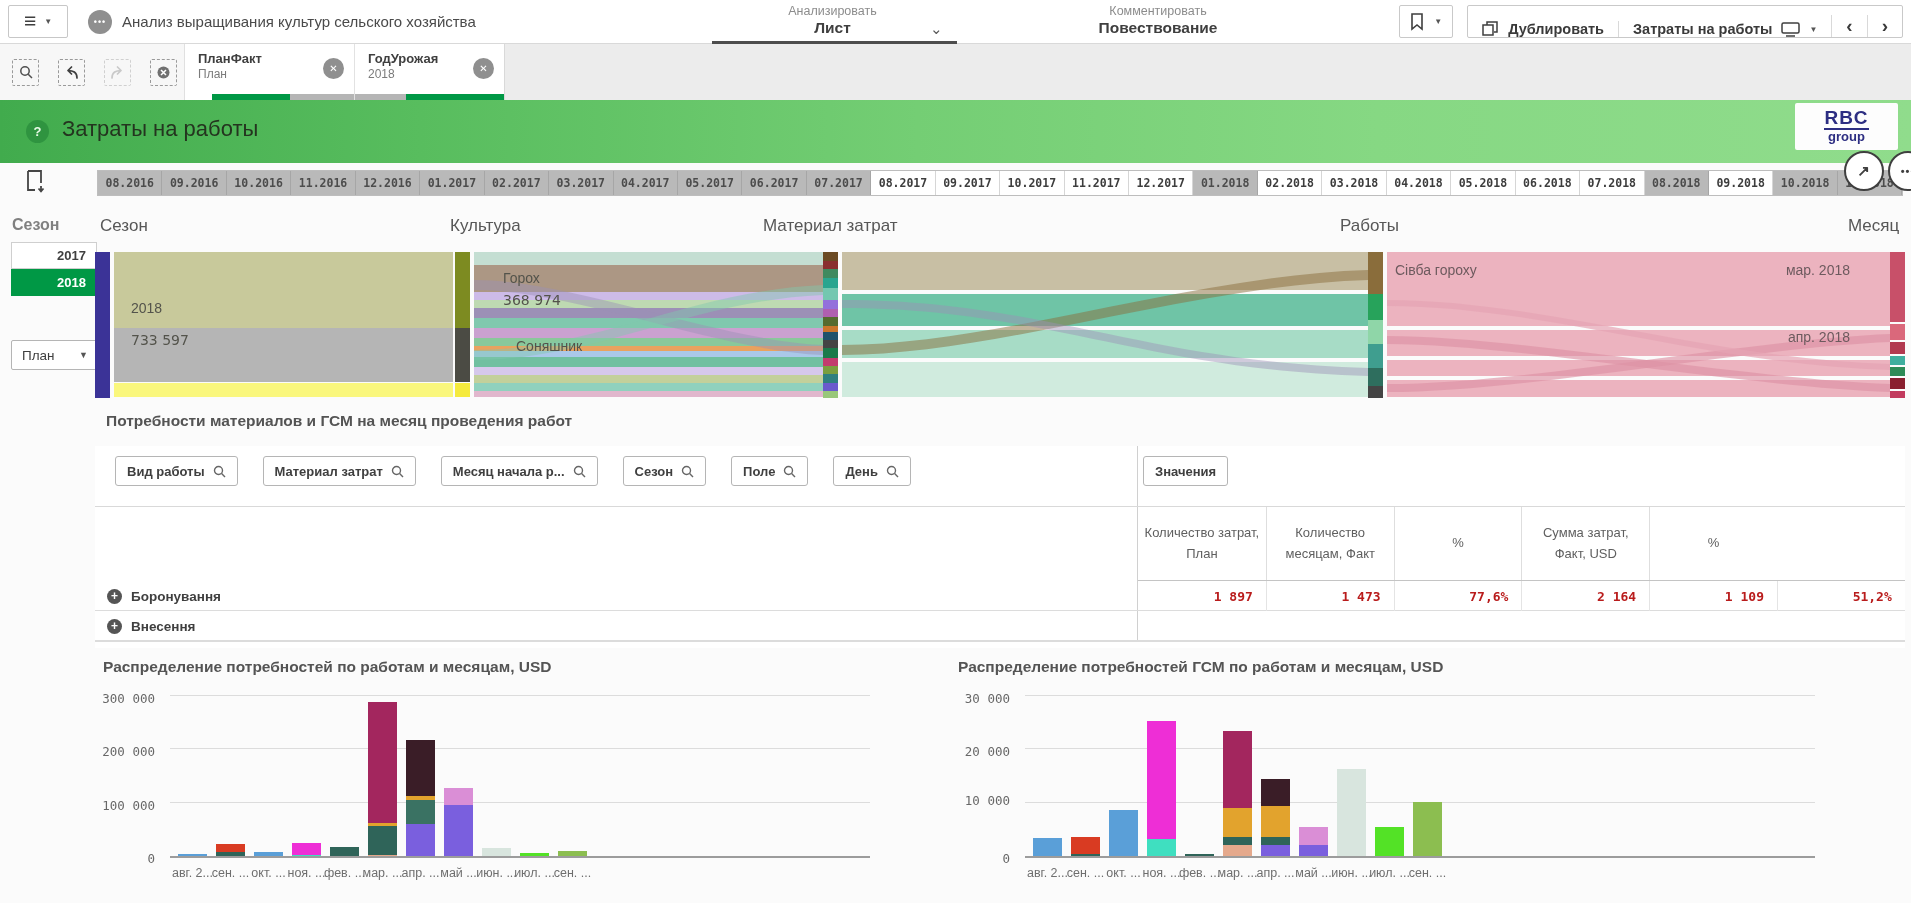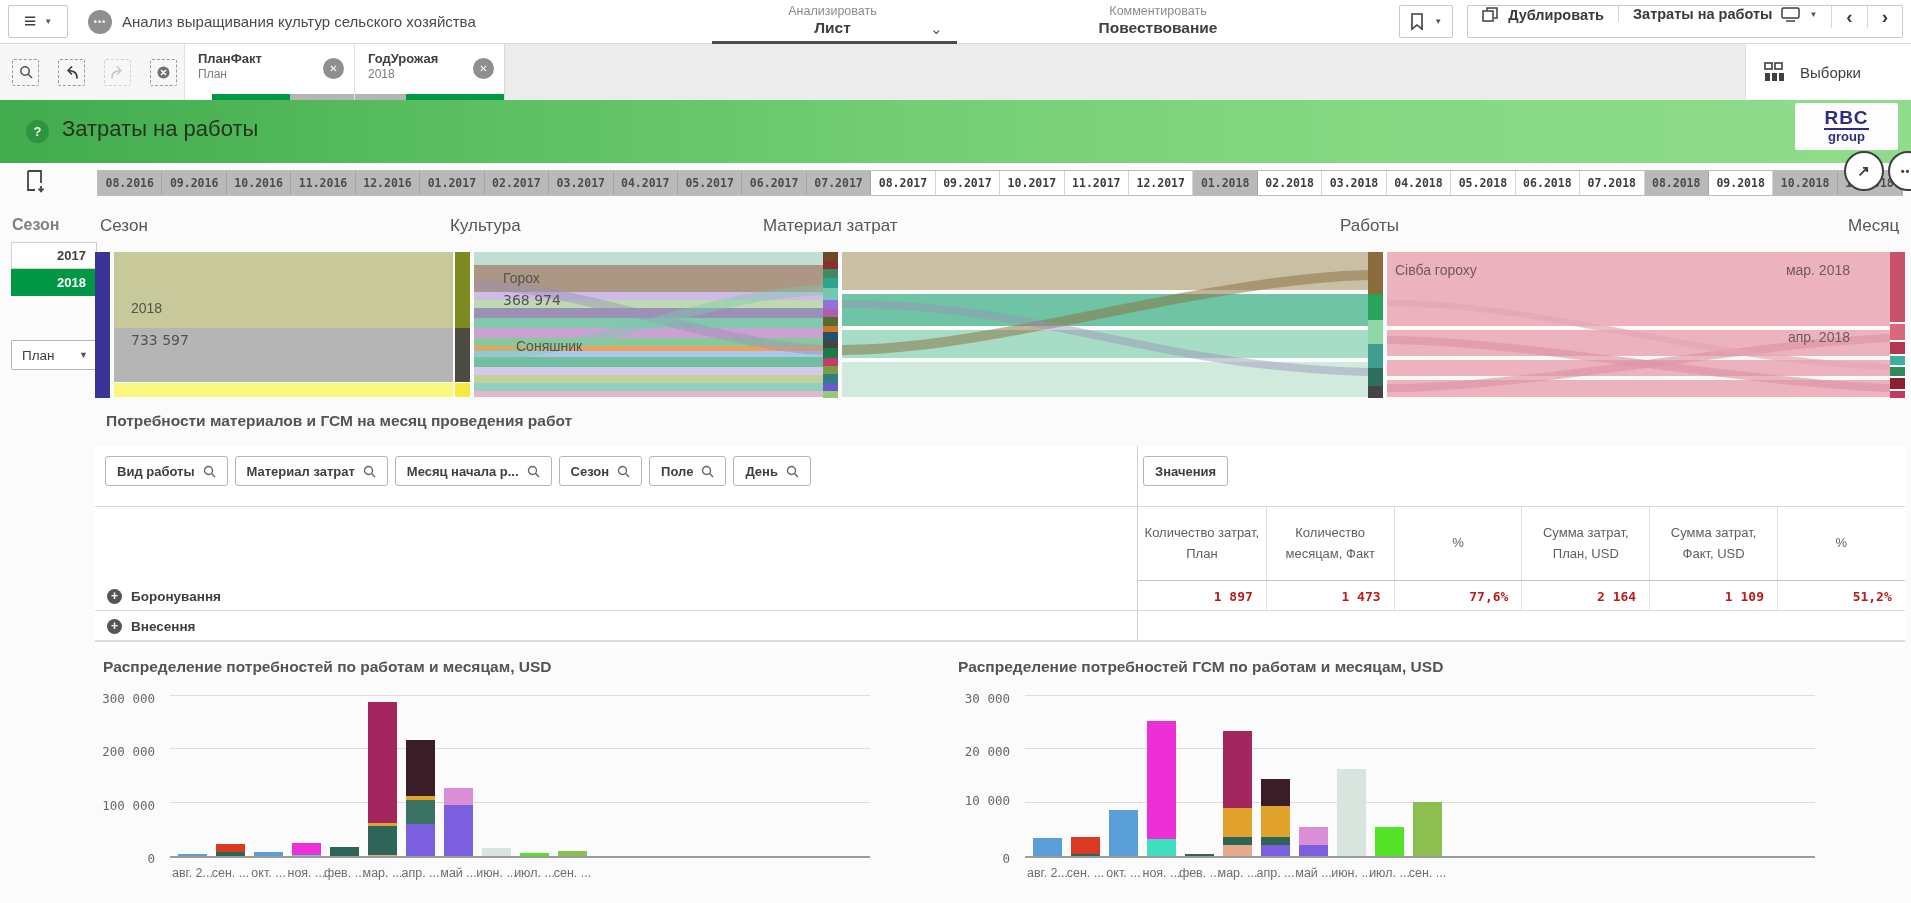--- a/index.html
+++ b/index.html
@@ -17,21 +17,21 @@
   .nav-item { position:absolute; top:4px; text-align:center; cursor:pointer; }
   .nav-item .nv-top { font-size:12.5px; color:#8c8c8c; }
   .nav-item .nv-bottom { font-size:15.5px; font-weight:bold; color:#3f3f3f; margin-top:1px; }
   .nav-analyze { left:745px; width:175px; }
   .nav-underline { position:absolute; left:712px; top:41px; width:245px; height:3px; background:#4d4d4d; }
   .nav-chevron { position:absolute; left:930px; top:20px; font-size:15px; color:#555; cursor:pointer; }
   .nav-comment { left:1063px; width:190px; }
   .nav-comment .nv-bottom { font-weight:bold; color:#3f3f3f; }
   .tb-right { position:absolute; right:8px; top:5px; height:33px; display:flex; align-items:stretch; gap:14px; }
   .bm-box { border:1px solid #c9c9c9; border-radius:2px; background:#fff; display:flex; align-items:center; padding:0 10px; gap:10px; cursor:pointer; }
-  .btn-group { border:1px solid #c9c9c9; border-radius:2px; background:#fff; display:flex; align-items:flex-start; }
+  .btn-group { border:1px solid #c9c9c9; border-radius:2px; background:#fff; display:flex; align-items:flex-end; }
   .btn-group > div { display:flex; align-items:center; padding:0 14px; gap:9px; border-left:1px solid #d9d9d9; cursor:pointer; }
   .btn-group > div:first-child { border-left:none; }
   .grp-label { font-size:14.5px; font-weight:bold; color:#3a3a3a; }
   .chev-btn { font-size:19px; color:#3a3a3a; font-weight:bold; }
 
   
   .row2 { position:absolute; left:0; top:44px; width:1911px; height:56px; background:#ececec; }
   .tools { position:absolute; left:0; top:0; width:185px; height:56px; background:#f7f7f7; display:flex; align-items:center; gap:19px; padding-left:12px; border-right:1px solid #e0e0e0; }
   .tool { width:27px; height:27px; border:1px dashed #9a9a9a; border-radius:2px; display:flex; align-items:center; justify-content:center; cursor:pointer; background:transparent; }
   .tool.disabled { border-color:#d0d0d0; cursor:default; }
@@ -74,21 +74,21 @@
 
   
   .sk-header { position:absolute; top:216px; font-size:17px; color:#575757; }
   .sankey-wrap { position:absolute; left:95px; top:250px; width:1810px; height:150px; cursor:pointer; }
   .sk-label { position:absolute; font-size:14px; color:#53534b; white-space:nowrap; }
   .sk-label.num { font-family:"DejaVu Sans", sans-serif; }
 
   
   .pivot-title { position:absolute; left:106px; top:412px; font-size:15.5px; font-weight:bold; color:#545454; }
   .pivot { position:absolute; left:95px; top:446px; width:1810px; height:202px; background:#fff; overflow:hidden; }
-  .dim-chips { position:absolute; left:10px; top:10px; display:flex; gap:7px;align-items:center; }
+  .dim-chips { position:absolute; left:20px; top:10px; display:flex; gap:25px;align-items:center; }
   .chip { display:inline-flex; align-items:center; gap:8px; height:30px; padding:0 11px; background:#fff; border:1px solid #b5b5b5; border-radius:3px; font-size:13px; font-weight:bold; color:#3f3f3f; cursor:pointer; white-space:nowrap; }
   .values-chip-wrap { position:absolute; left:1048px; top:10px; }
   .pv-divider-v { position:absolute; left:1042px; top:0; width:1px; height:202px; background:#d0d0d0; }
   .pv-line-top { position:absolute; left:0; top:60px; width:1810px; height:1px; background:#d9d9d9; }
   .pv-headrow { position:absolute; left:1043px; top:61px; width:767px; height:74px; display:flex; border-bottom:1px solid #c4c4c4; }
   .pv-hcell { flex:0 0 127.8px; border-left:1px solid #dedede; display:flex; align-items:center; justify-content:center; text-align:center; font-size:13px; color:#5f5f5f; line-height:1.55; padding:0 6px; }
   .pv-hcell:first-child { border-left:none; }
   .pv-row { position:absolute; left:0; width:1810px; height:30px; border-bottom:1px solid #dcdcdc; }
   .pv-rowlabel { position:absolute; left:12px; top:0; height:30px; display:flex; align-items:center; gap:9px; font-size:13.5px; font-weight:bold; color:#3f3f3f; cursor:pointer; }
   .expand-ic { width:15px; height:15px; border-radius:50%; background:#555; color:#fff; font-size:12px; line-height:1; display:flex; align-items:center; justify-content:center; font-weight:bold; }
@@ -211,30 +211,20 @@
       <div class="st-sub">2018</div>
       <div class="st-close" style="right:10px;">
           <span>✕</span>
         </div>
       <div class="st-bar">
         <div style="flex:0 0 34%; background:#b5b5b5;"></div>
         <div style="flex:1; background:#009845;"></div>
       </div>
     </div>
 
-    <div class="selections-area">
-      <svg width="22" height="20" viewBox="0 0 22 20">
-        <rect x="1" y="1" width="7" height="6" fill="none" stroke="#3f3f3f" stroke-width="1.6"></rect>
-        <rect x="11" y="1" width="7" height="6" fill="none" stroke="#3f3f3f" stroke-width="1.6"></rect>
-        <rect x="1" y="11" width="5" height="8" fill="#3f3f3f"></rect>
-        <rect x="8" y="11" width="5" height="8" fill="#3f3f3f"></rect>
-        <rect x="15" y="11" width="5" height="8" fill="#3f3f3f"></rect>
-      </svg>
-      <span class="selections-label">Выборки</span>
-    </div>
   </div>
 
   <div class="banner">
     <div class="help-circle">?</div>
     <div class="banner-title">Затраты на работы</div>
     <div class="logo-box">
       <div class="logo-top">RBC</div>
       <div class="logo-bottom">group</div>
     </div>
   </div>
@@ -438,21 +428,20 @@
       <div class="chip">
           <span>Значения</span>
         </div>
     </div>
     <div class="pv-divider-v"></div>
     <div class="pv-line-top"></div>
     <div class="pv-headrow">
         <div class="pv-hcell">Количество затрат, План</div>
         <div class="pv-hcell">Количество месяцам, Факт</div>
         <div class="pv-hcell">%</div>
-        <div class="pv-hcell">Сумма затрат, План, USD</div>
         <div class="pv-hcell">Сумма затрат, Факт, USD</div>
         <div class="pv-hcell">%</div>
       </div>
     <div id="pv-rows">
         <div class="pv-row" style="top: 135px;">
           <div class="pv-rowlabel">
             <span class="expand-ic">+</span>
             <span>Боронування</span>
           </div>
           <div class="pv-vals">

